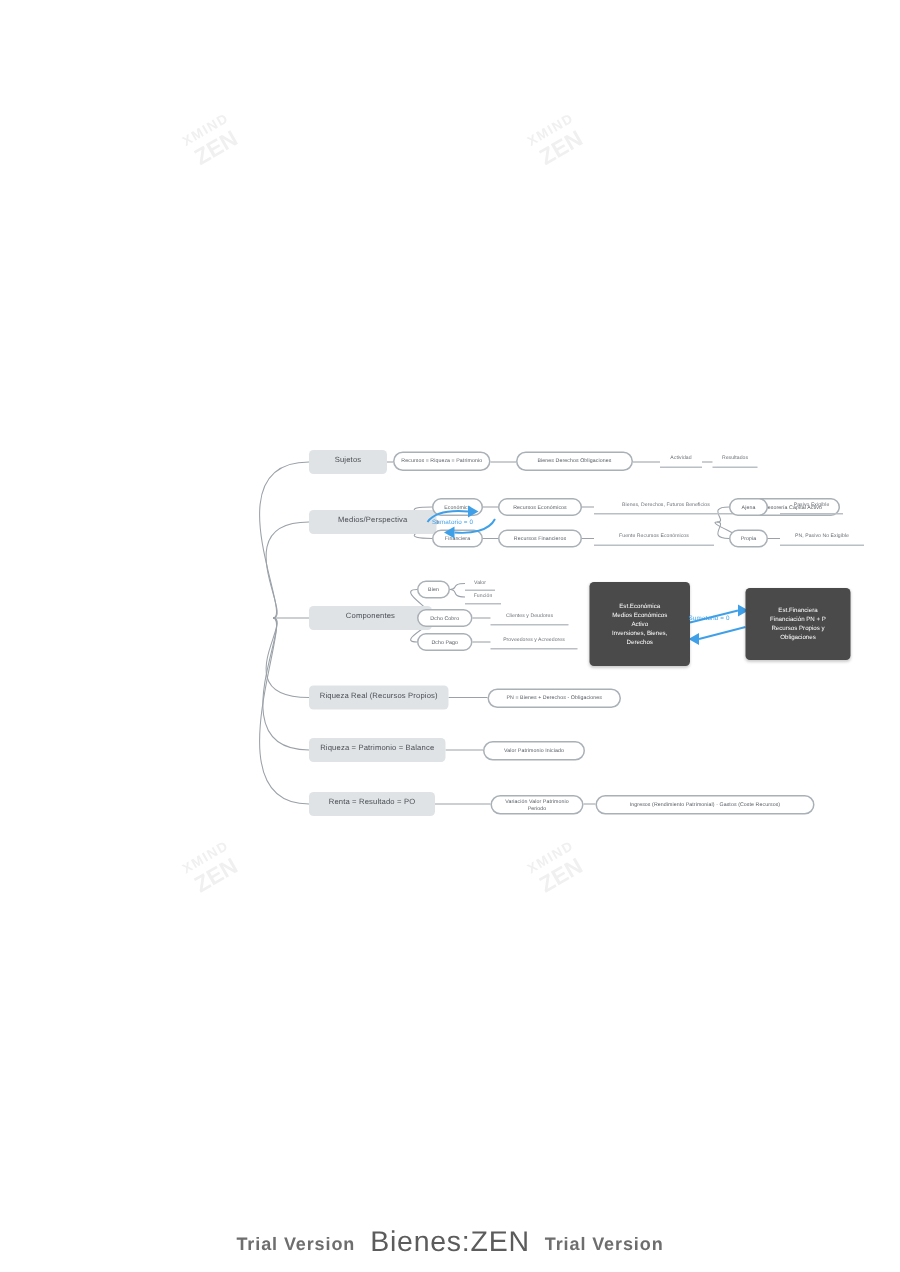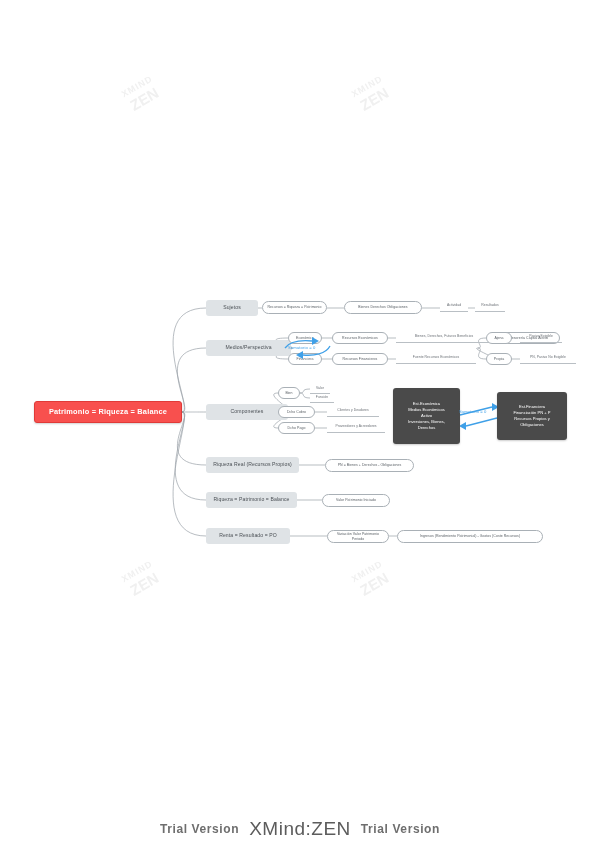--- a/index.html
+++ b/index.html
@@ -120,21 +120,20 @@
     <g stroke="#3FA0E8" stroke-width="1.4" fill="none">
       <path d="M460,415 L492,407"></path>
       <path d="M497,418 L466,426"></path>
     </g>
     <g fill="#3FA0E8">
       <path d="M492,403 l7,4 -7,4 z"></path>
       <path d="M466,430 l-7,-4 7,-4 z"></path>
     </g>
   </svg>
 
-  <div class="node root" style="left:34px;top:401px;width:148px;height:22px;">Patrimonio =  Riqueza = Balance</div>
 
   <div class="node lvl1" style="left:206px;top:300px;width:52px;height:16px;">Sujetos</div>
   <div class="node pill" style="left:262px;top:301px;width:65px;height:13px;">Recursos = Riqueza = Patrimonio</div>
   <div class="node pill" style="left:344px;top:301px;width:78px;height:13px;">Bienes Derechos Obligaciones</div>
   <div class="node bare" style="left:440px;top:302px;width:28px;height:10px;">Actividad</div>
   <div class="node bare" style="left:475px;top:302px;width:30px;height:10px;">Resultados</div>
 
   <div class="node lvl1" style="left:206px;top:340px;width:85px;height:16px;">Medios/Perspectiva</div>
   <div class="node pill" style="left:288px;top:332px;width:34px;height:12px;">Económica</div>
   <div class="node pill" style="left:332px;top:332px;width:56px;height:12px;">Recursos Económicos</div>
@@ -195,15 +194,15 @@
     <span>Recursos Propios y</span>
     <span>Obligaciones</span>
   </div>
 
   <div class="blue-label" style="left:459px;top:409px;">Sumatorio = 0</div>
 
 </div>
 
 <div id="footer">
   <span class="trial">Trial Version</span>
-  <span class="brand">XMind:ZEN</span>
+  <span class="brand">Bienes:ZEN</span>
   <span class="trial">Trial Version</span>
 </div>
 
 </body></html>

